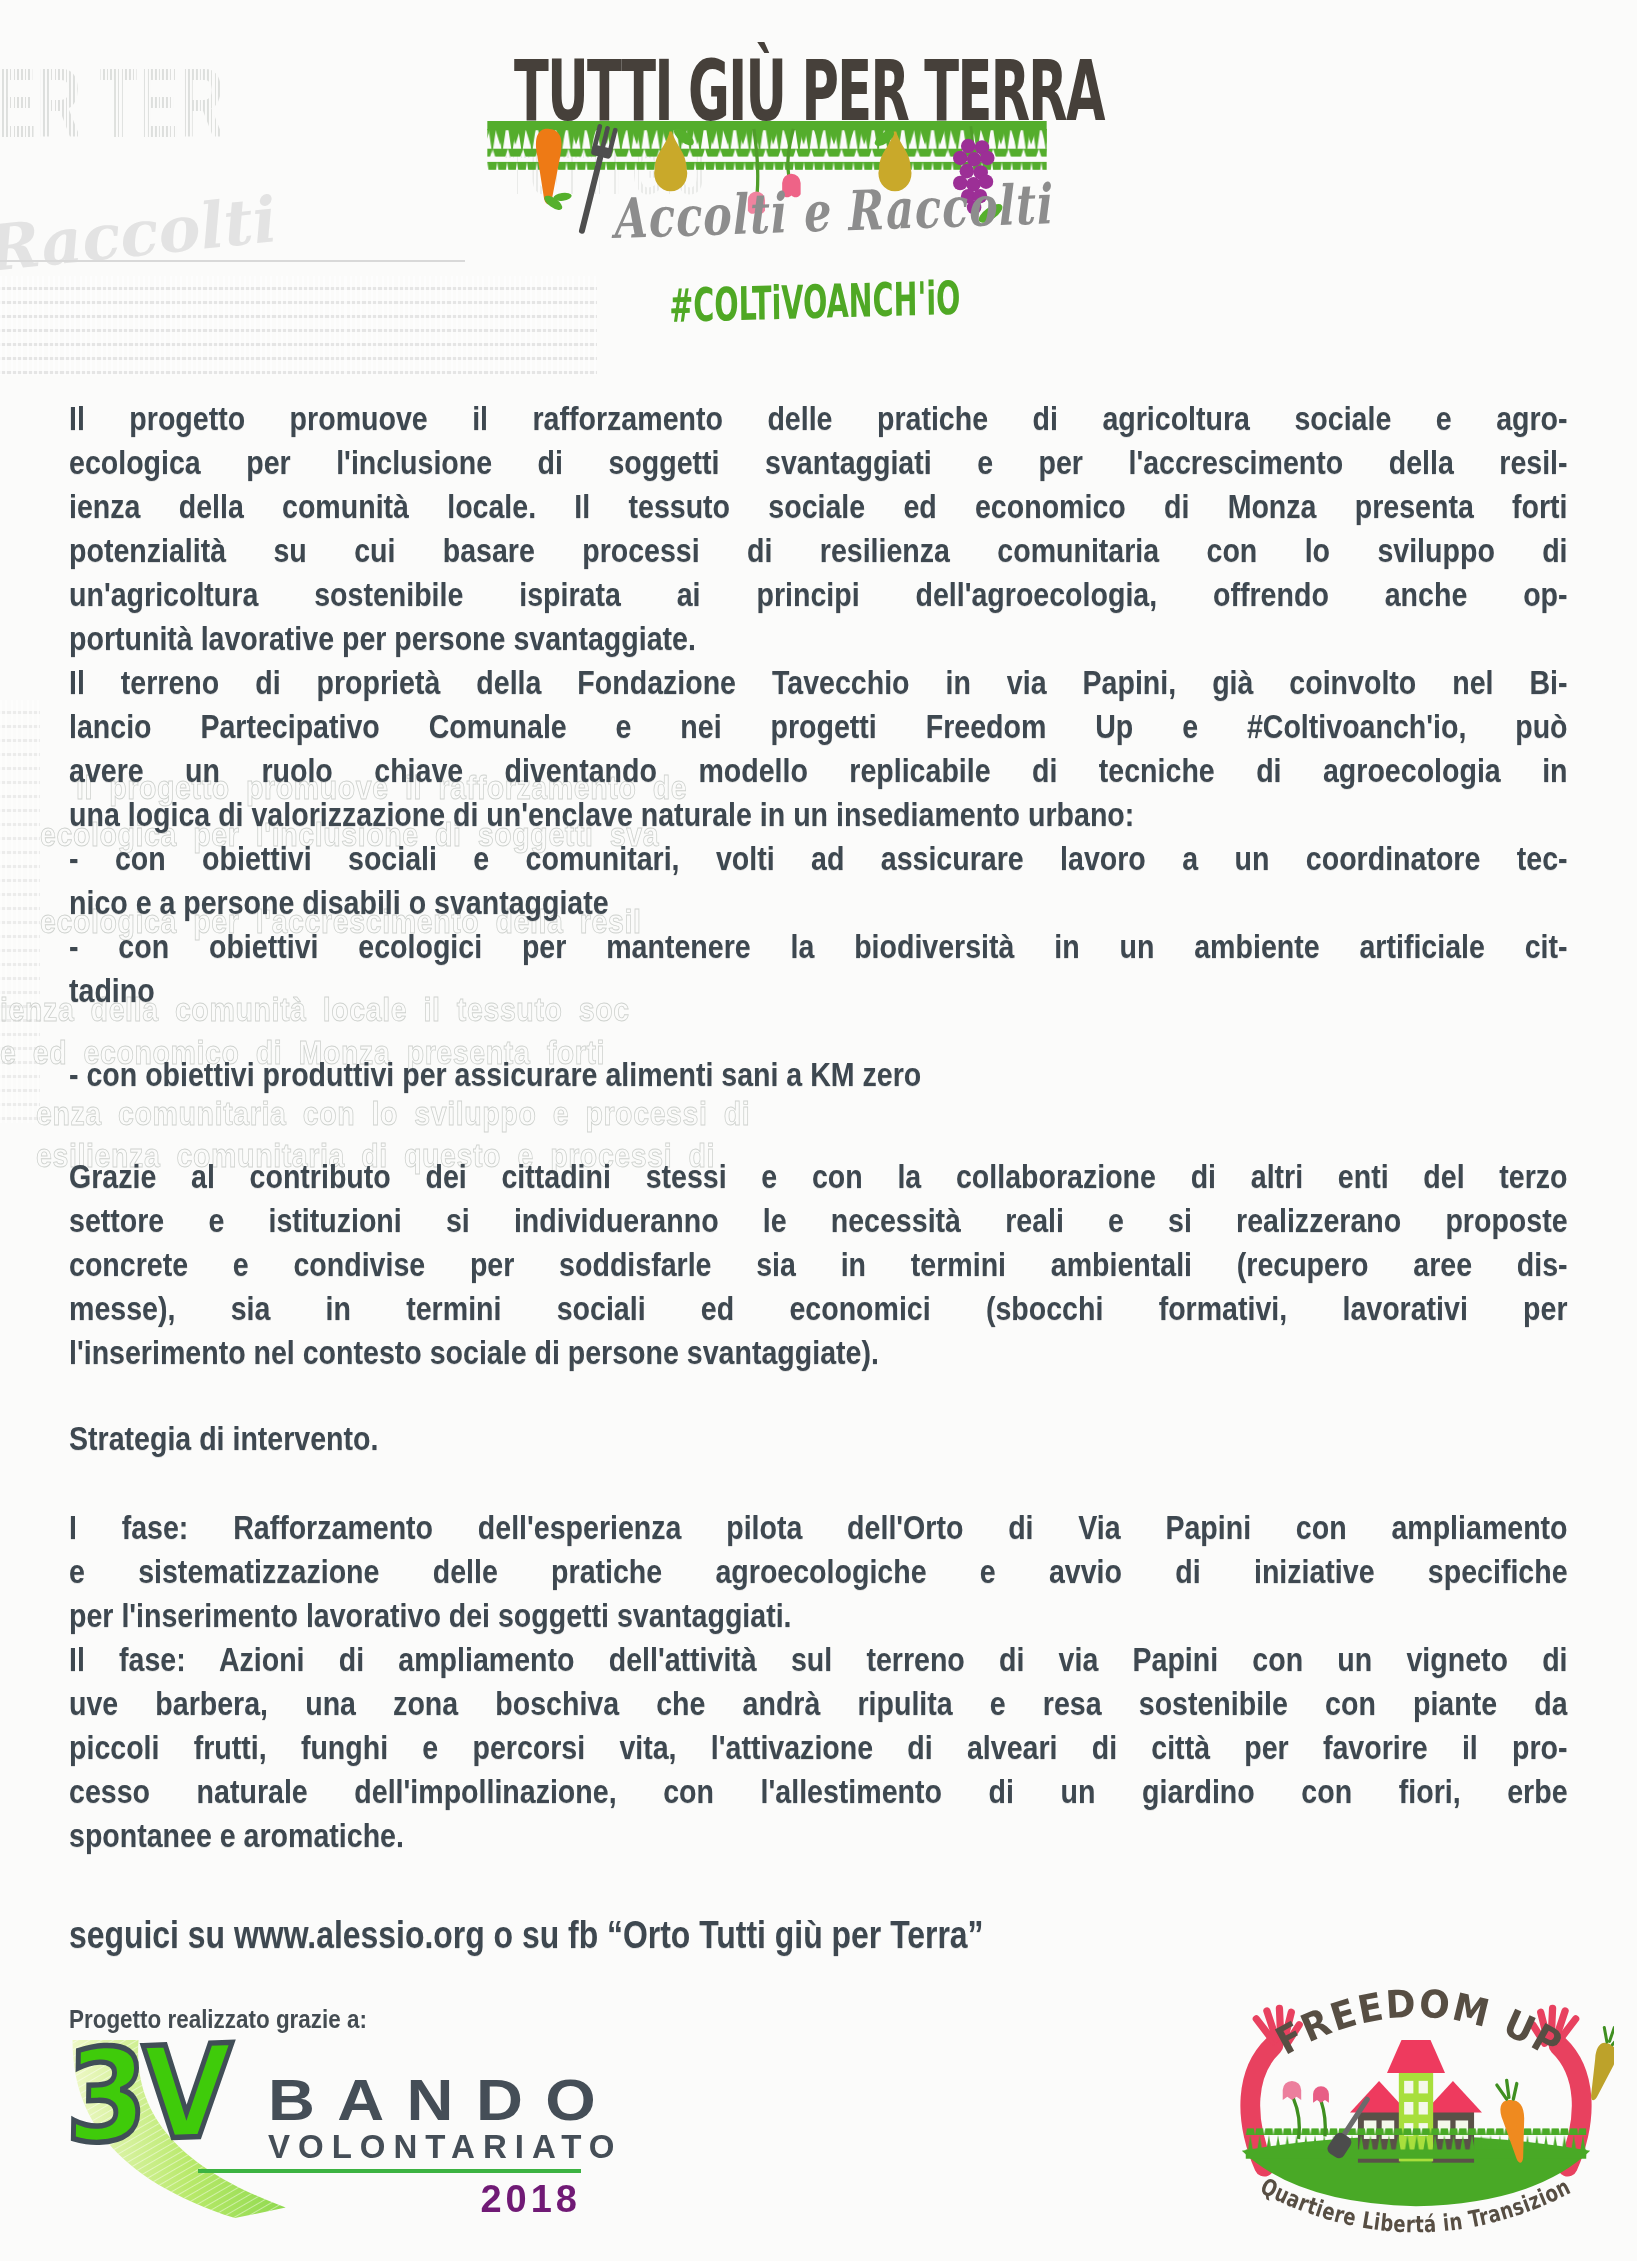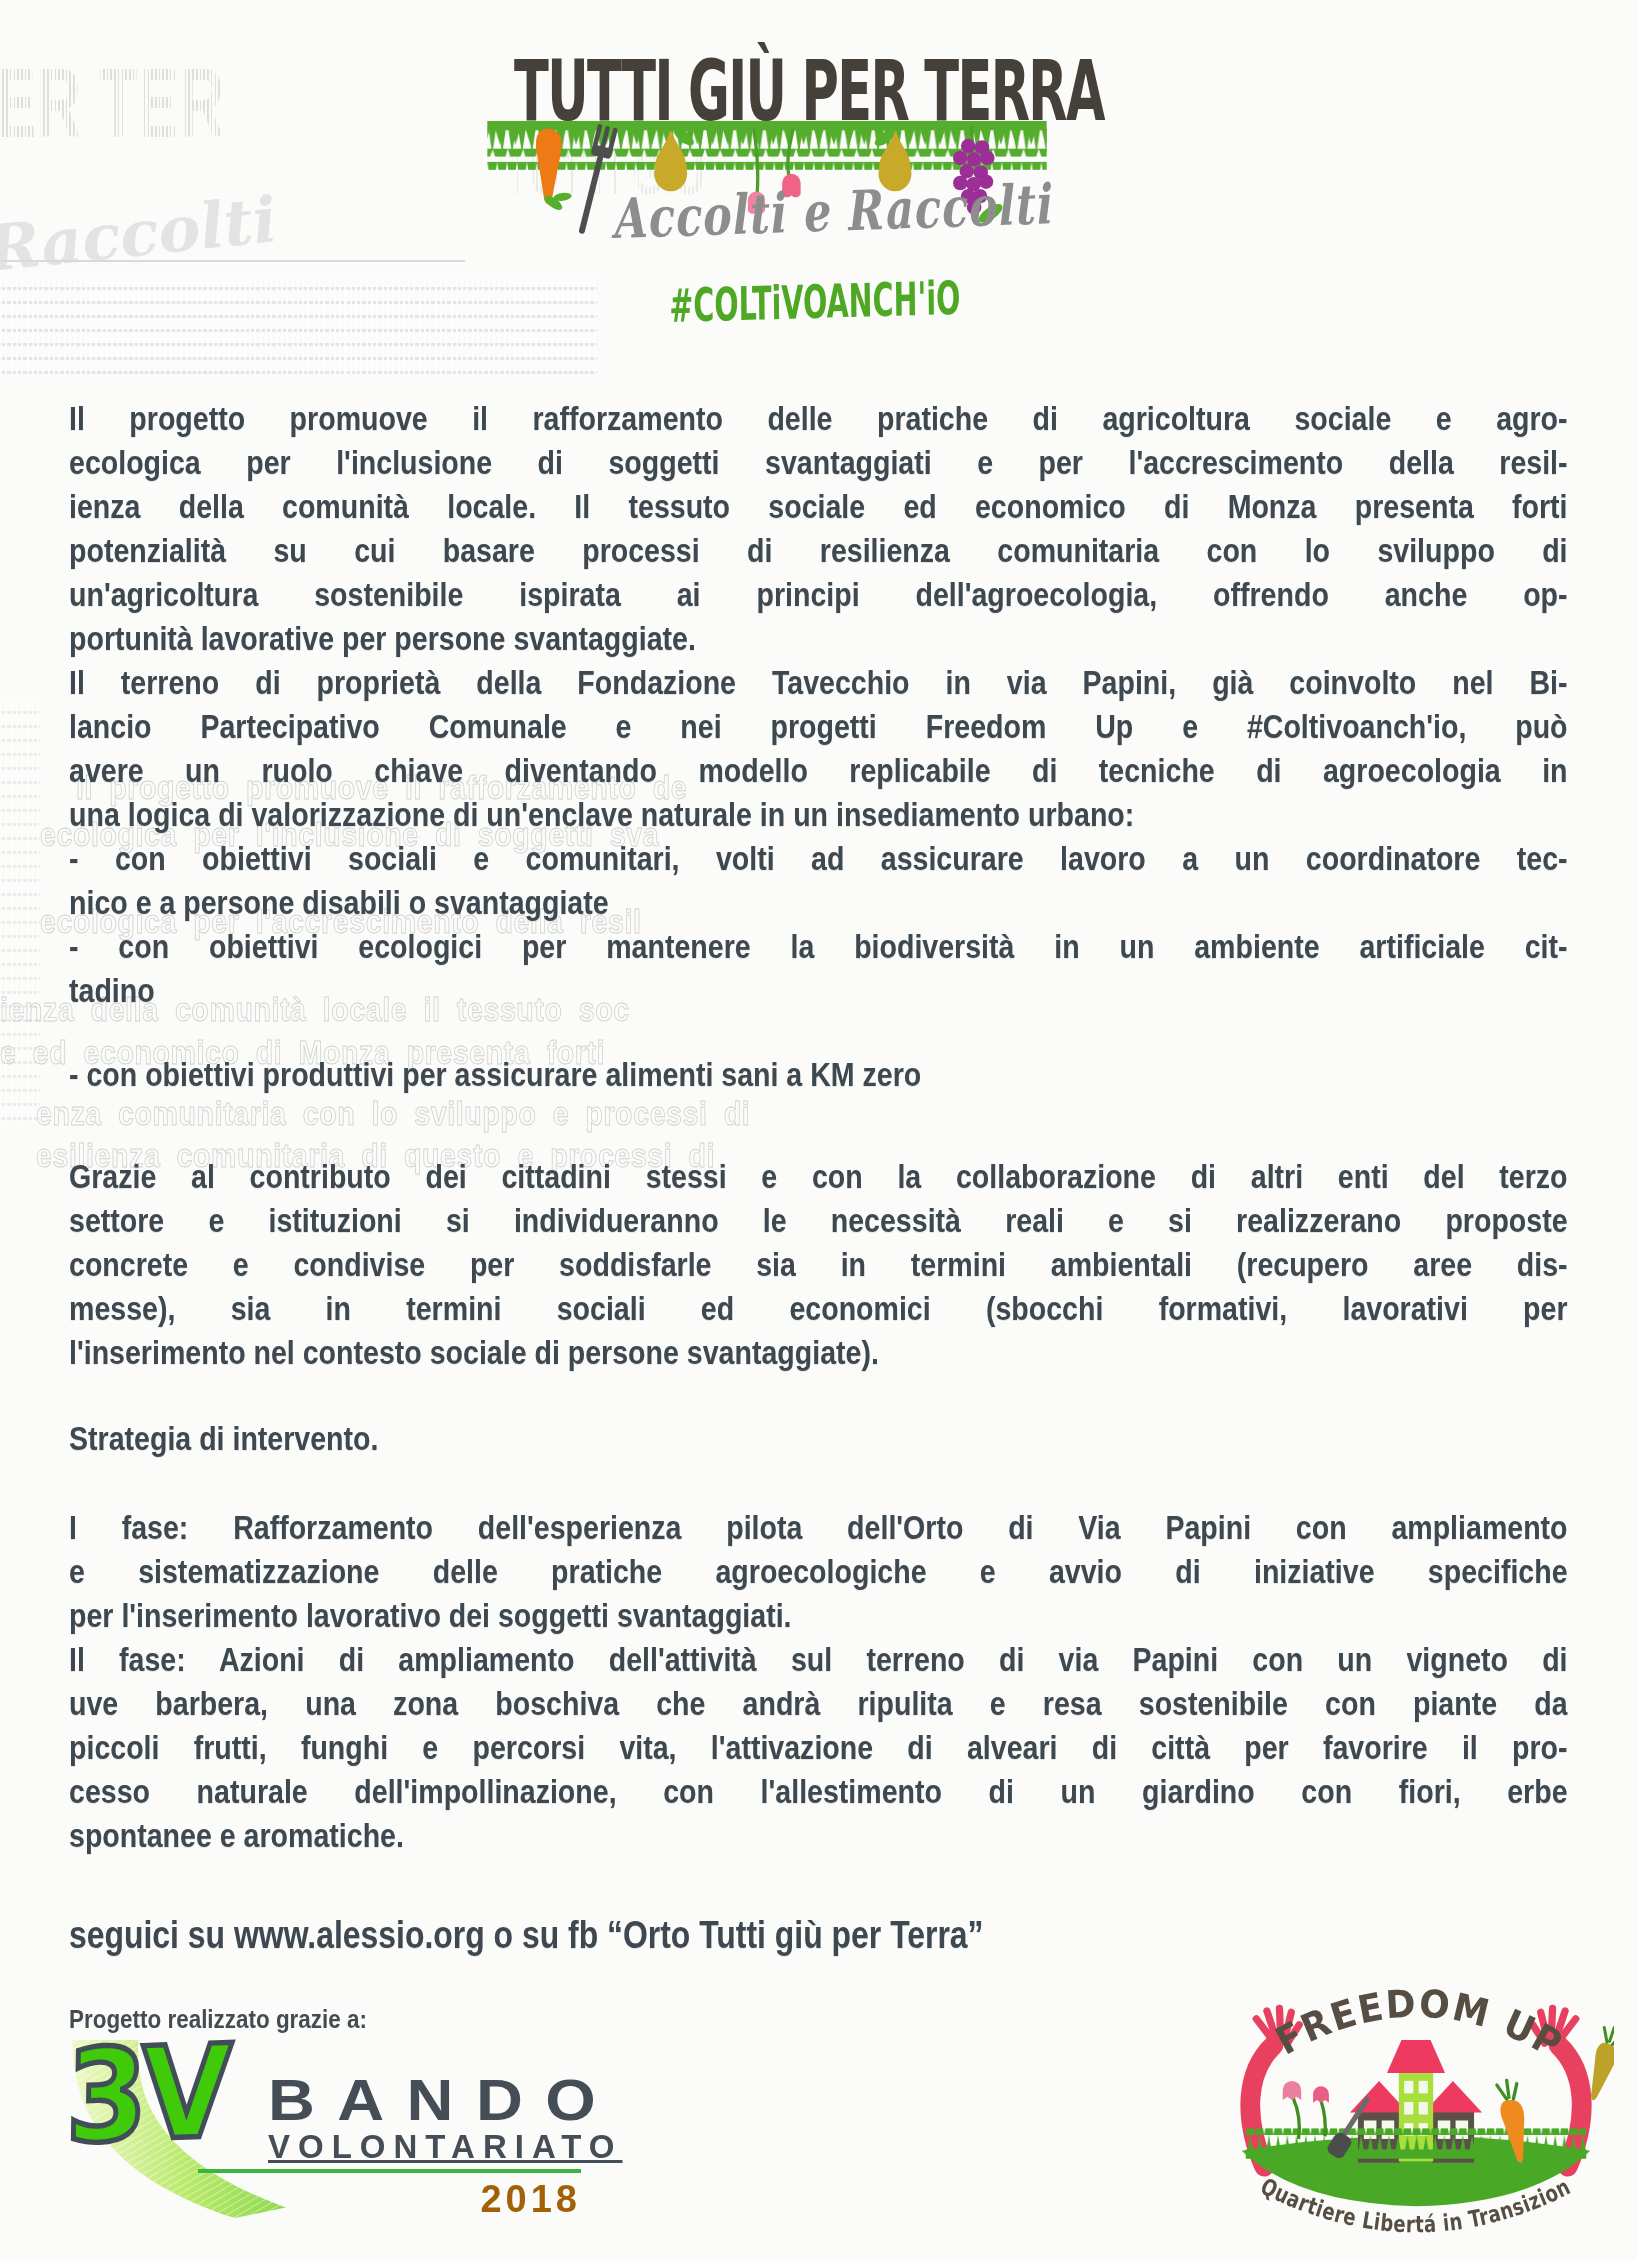--- a/index.html
+++ b/index.html
@@ -70,26 +70,26 @@
     -webkit-text-stroke:6px #414e57;letter-spacing:-6.6px;
     transform:scale(.82,.9) skewX(-3deg) rotate(-2deg);transform-origin:0 0;
   }
   .bando-name{
     position:absolute;left:210px;top:29px;white-space:nowrap;
     font:900 58px "Liberation Sans",sans-serif;color:#454e57;letter-spacing:20px;
     transform:scaleX(1.12);transform-origin:0 0;
   }
   .bando-sub{
     position:absolute;left:210px;top:91px;white-space:nowrap;
-    font:900 33px "Liberation Sans",sans-serif;color:#454e57;letter-spacing:8px;text-decoration:underline;
+    font:900 33px "Liberation Sans",sans-serif;color:#454e57;letter-spacing:8px;
   }
   .bando-rule{position:absolute;left:140px;top:132px;width:383px;height:4px;background:#3cb342;}
   .bando-year{
     position:absolute;left:140px;top:141px;width:383px;text-align:right;
-    font:900 38px "Liberation Sans",sans-serif;color:#a16207;letter-spacing:4px;
+    font:900 38px "Liberation Sans",sans-serif;color:#701a75;letter-spacing:4px;
   }
   .freedom-wrap{position:absolute;left:1218px;top:1941px;z-index:3;}
 </style>
 </head>
 <body>
 
 <div class="page">
 
   <div style="position:absolute;left:0;top:46px;width:221px;height:106px;overflow:hidden;z-index:1">
     <div class="striped" style="left:-5.3px;top:0;font-size:99px;letter-spacing:1.3px;transform:scaleX(.62);transform-origin:0 0;opacity:.4">ER TERRA</div>

